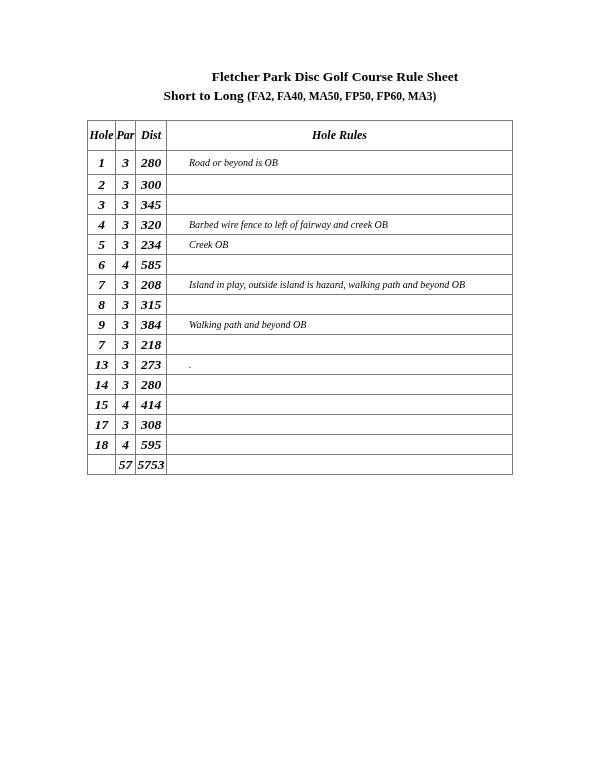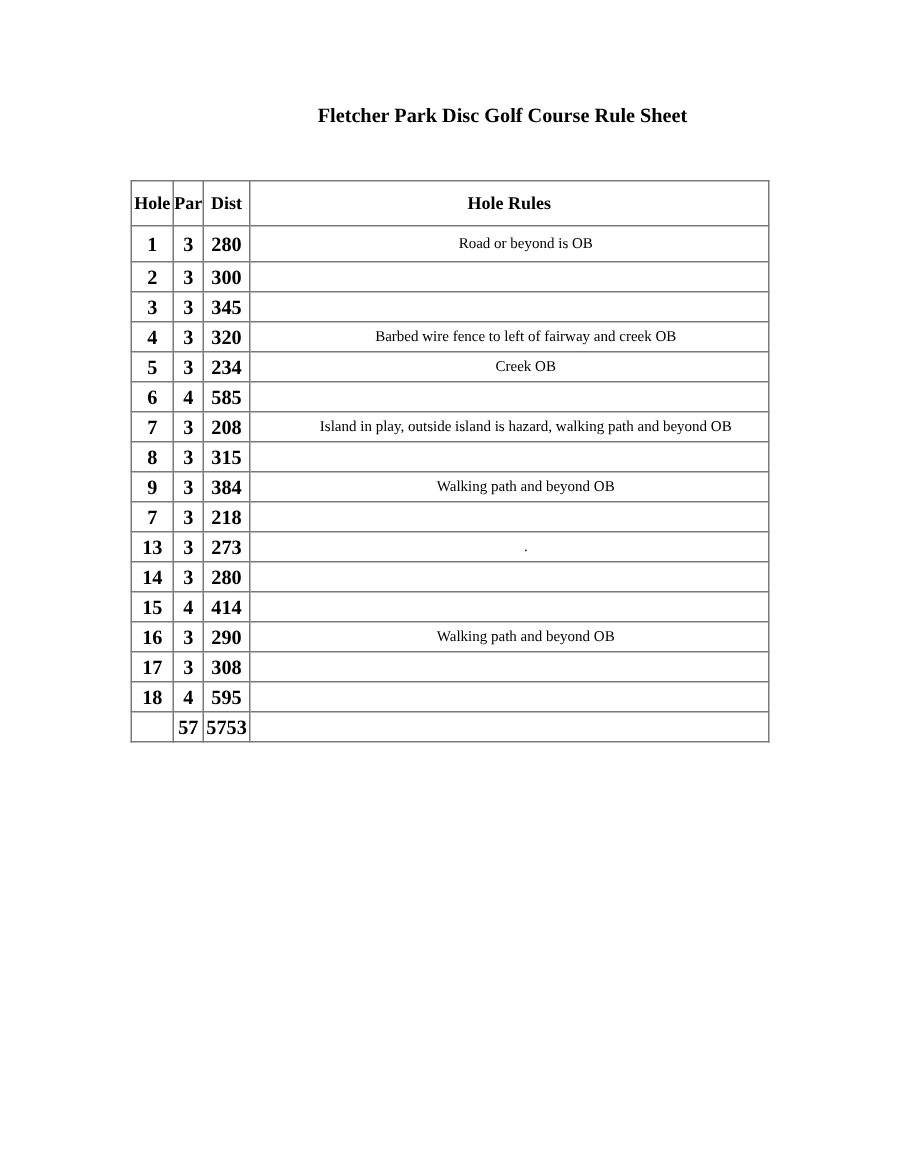--- a/index.html
+++ b/index.html
@@ -24,20 +24,21 @@
     text-align: center; font-weight: bold; font-size: 13.5px; line-height: 17px;
     margin: 0;
   }
   .doc-subtitle .divisions { font-size: 11.5px; }
 
   table.rules-table {
     position: absolute; left: 87px; top: 120px;
     width: 426px;
     border-collapse: collapse;
     table-layout: fixed;
+    font-style: italic;
   }
   .rules-table th, .rules-table td {
     border: 1px solid #7a7a7a;
     padding: 0;
     overflow: hidden;
     white-space: nowrap;
     vertical-align: middle;
   }
   .rules-table thead th {
     height: 29px;
@@ -45,30 +46,31 @@
   }
   .rules-table tbody td, .rules-table tfoot td { height: 19px; }
   .rules-table tbody tr:first-child td { height: 23px; }
   .col-hole { width: 28px; }
   .col-par  { width: 20px; }
   .col-dist { width: 31px; }
   td.num {
     text-align: center; font-weight: bold; font-size: 13.5px;
   }
   td.rules {
-    text-align: center; font-size: 10px; padding-left: 22px;
+    text-align: left; font-size: 10px; padding-left: 22px;
   }
 </style>
 </head>
 <body>
 
 <div class="page">
 
   <h1 class="doc-title">Fletcher Park Disc Golf Course Rule Sheet</h1>
 
+  <h2 class="doc-subtitle"><span>Short to Long </span><span class="divisions">(FA2, FA40, MA50, FP50, FP60, MA3)</span></h2>
 
   <table class="rules-table">
     <colgroup>
       <col class="col-hole">
         <col class="col-par">
         <col class="col-dist">
         <col>
     </colgroup>
     <thead>
       <tr>
@@ -151,26 +153,20 @@
       <td class="num">280</td>
       <td class="rules"></td>
     </tr>
         <tr>
       <td class="num">15</td>
       <td class="num">4</td>
       <td class="num">414</td>
       <td class="rules"></td>
     </tr>
         <tr>
-      <td class="num">16</td>
-      <td class="num">3</td>
-      <td class="num">290</td>
-      <td class="rules">Walking path and beyond OB</td>
-    </tr>
-        <tr>
       <td class="num">17</td>
       <td class="num">3</td>
       <td class="num">308</td>
       <td class="rules"></td>
     </tr>
         <tr>
       <td class="num">18</td>
       <td class="num">4</td>
       <td class="num">595</td>
       <td class="rules"></td>

